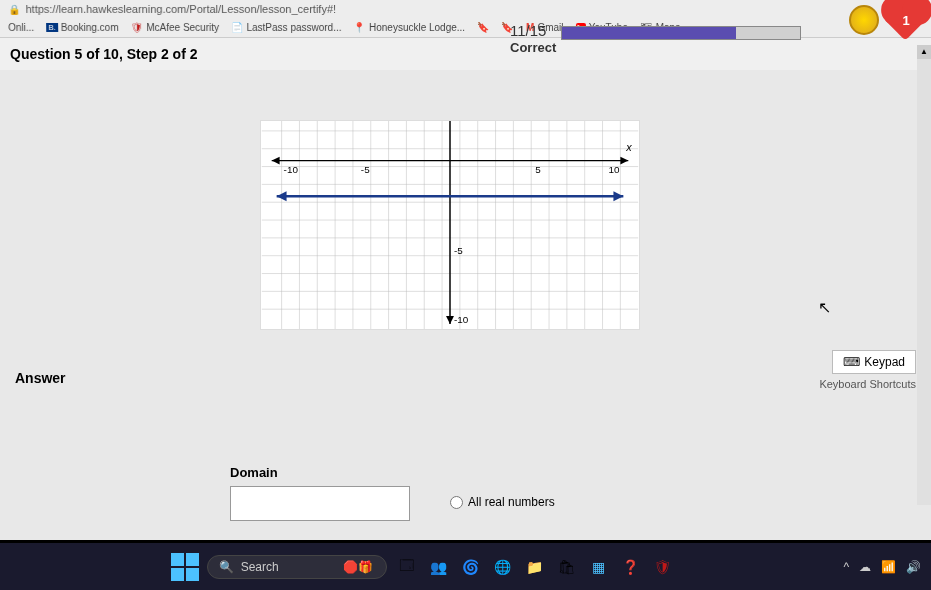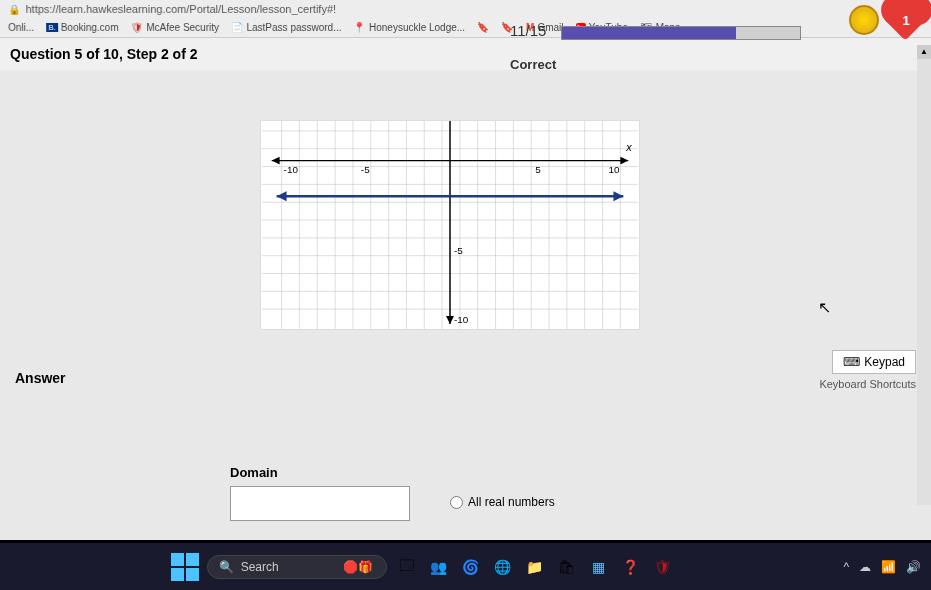--- a/index.html
+++ b/index.html
@@ -16,21 +16,21 @@
 .top-widgets { position: absolute; top: 5px; right: 10px; display: flex; gap: 12px; align-items: center; }
 .coin { width: 30px; height: 30px; background: radial-gradient(circle, #ffd700, #daa520); border-radius: 50%; border: 2px solid #b8860b; }
 .heart { width: 30px; height: 28px; background: #e53935; position: relative; transform: rotate(-45deg); border-radius: 0 0 0 4px; display: flex; align-items: center; justify-content: center; }
 .heart::before, .heart::after { content: ''; width: 30px; height: 30px; background: #e53935; border-radius: 50%; position: absolute; }
 .heart::before { top: -15px; left: 0; }
 .heart::after { left: 15px; top: 0; }
 .heart span { transform: rotate(45deg); color: white; font-weight: bold; font-size: 13px; z-index: 2; }
 
 .score-area { position: absolute; top: 22px; left: 510px; width: 400px; }
 .score-text { font-size: 15px; color: #333; }
-.correct-text { font-size: 13px; font-weight: bold; color: #333; margin-top: 17px; }
+.correct-text { font-size: 13px; font-weight: bold; color: #333; }
 .progress-bar { width: 240px; height: 14px; background: #d0d0d0; border: 1px solid #888; margin-top: 2px; display: inline-block; vertical-align: middle; margin-left: 10px; }
 .progress-fill { height: 100%; background: #5a4db0; width: 73%; }
 
 .question-header { padding: 8px 10px; font-size: 14px; font-weight: bold; background: #f0f0f0; }
 
 .content { background: #fafafa; position: relative; }
 
 .graph-container { position: absolute; left: 260px; top: 50px; width: 380px; height: 210px; background: white; border: 1px solid #ddd; }
 .graph-svg { width: 100%; height: 100%; }
 

